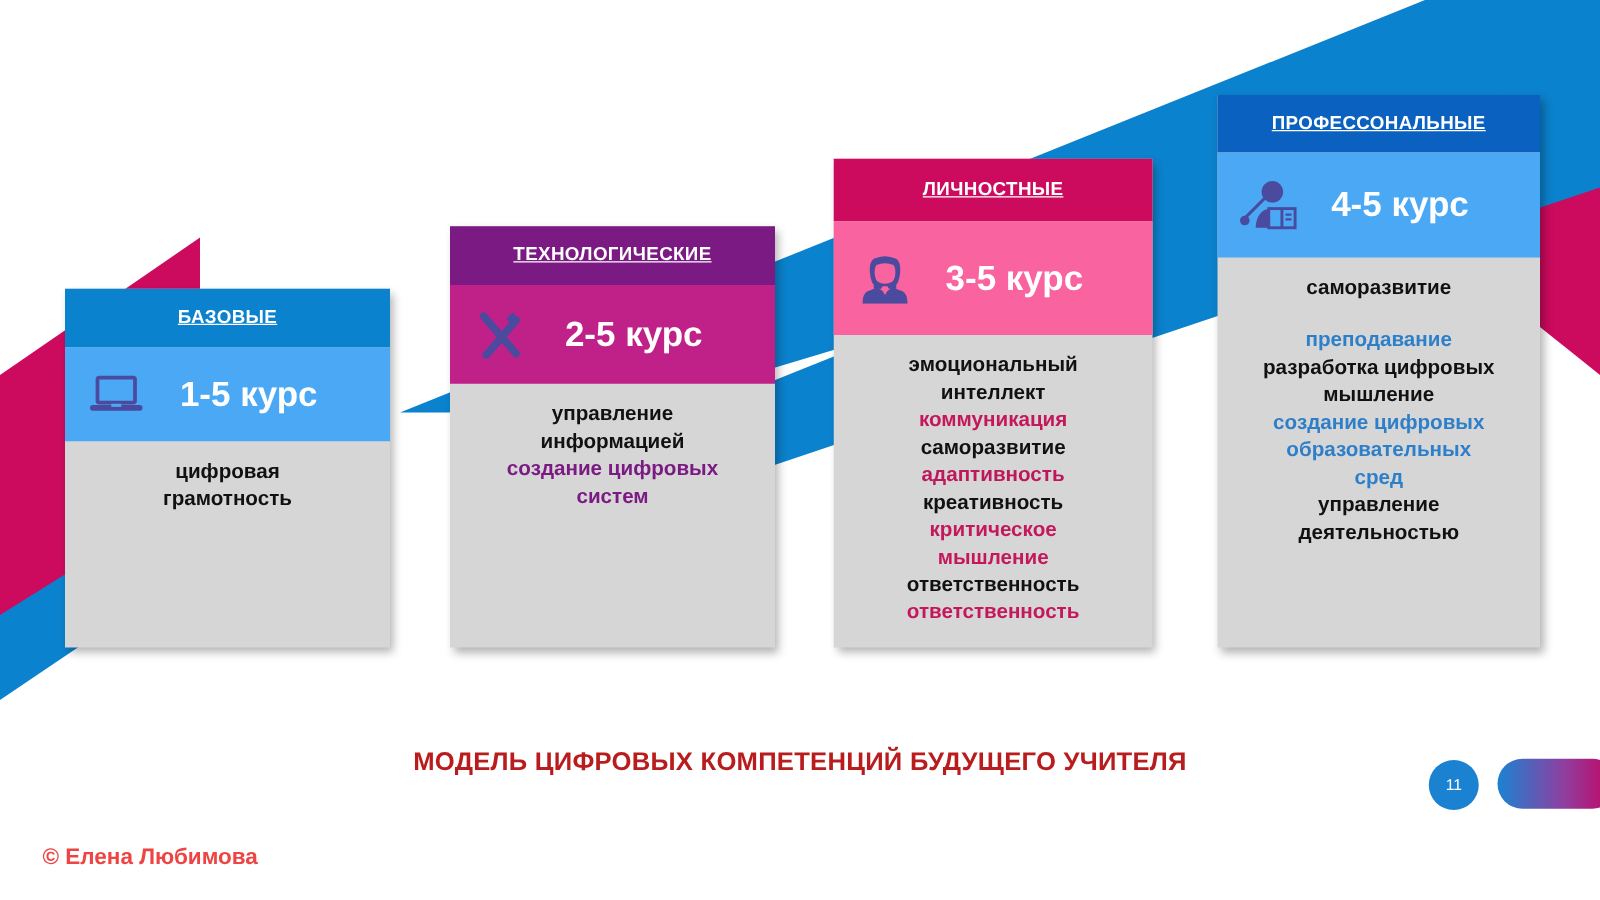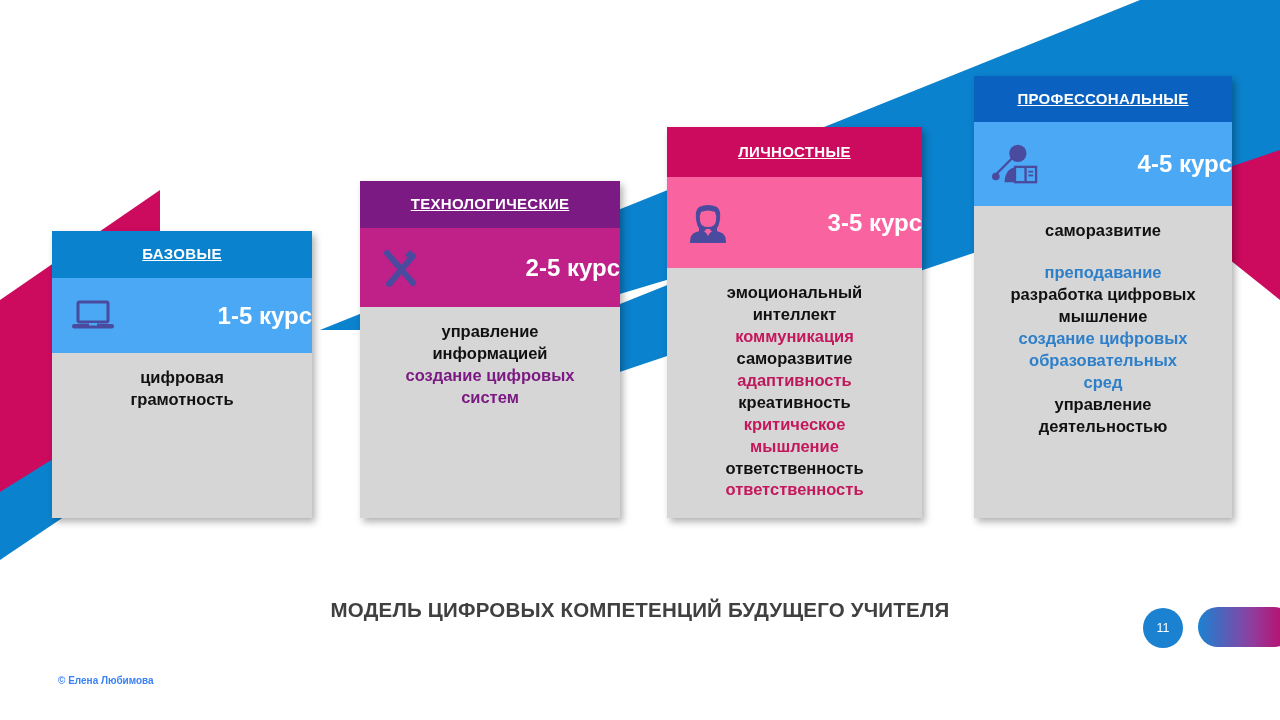--- a/index.html
+++ b/index.html
@@ -23,39 +23,39 @@
     text-align:center;line-height:1.1;text-decoration:underline;
   }
   .card-band{
     display:flex;align-items:center;position:relative;
   }
   .band-icon{
     position:absolute;left:18px;top:50%;transform:translateY(-50%);
     width:46px;height:40px;display:flex;align-items:center;justify-content:center;
   }
   .band-label{
-    width:100%;text-align:right;color:#ffffff;font-weight:bold;font-size:24px;
+    width:100%;text-align:center;color:#ffffff;font-weight:bold;font-size:28px;
     padding-left:34px;box-sizing:border-box;
   }
   .card-body{
     flex:1;padding:14px 10px 10px 10px;text-align:center;
     font-size:16.5px;font-weight:bold;line-height:1.33;color:#111111;
     box-sizing:border-box;
   }
   .card-body .hl{display:block;}
   .card-body .pl{display:block;color:#111111;}
 
   
   #main-title{
     position:absolute;left:0;right:0;top:598px;text-align:center;
-    color:#404040;font-weight:bold;font-size:20.5px;letter-spacing:.2px;
+    color:#b91c1c;font-weight:bold;font-size:20.5px;letter-spacing:.2px;
   }
   #copyright{
-    position:absolute;left:58px;top:675px;
-    color:#3b82f6;font-weight:bold;font-size:10px;
+    position:absolute;left:34px;top:675px;
+    color:#ef4444;font-weight:bold;font-size:18px;
   }
 
   
   #page-pill{
     position:absolute;left:1198px;top:607px;width:96px;height:40px;border-radius:20px;
     background:linear-gradient(90deg,#1b82d2 0%,#8e3fa0 55%,#c8005f 100%);
   }
   #page-badge{
     position:absolute;left:1143px;top:608px;width:40px;height:40px;border-radius:50%;
     background:#1b82d2;color:#ffffff;font-size:12.5px;

